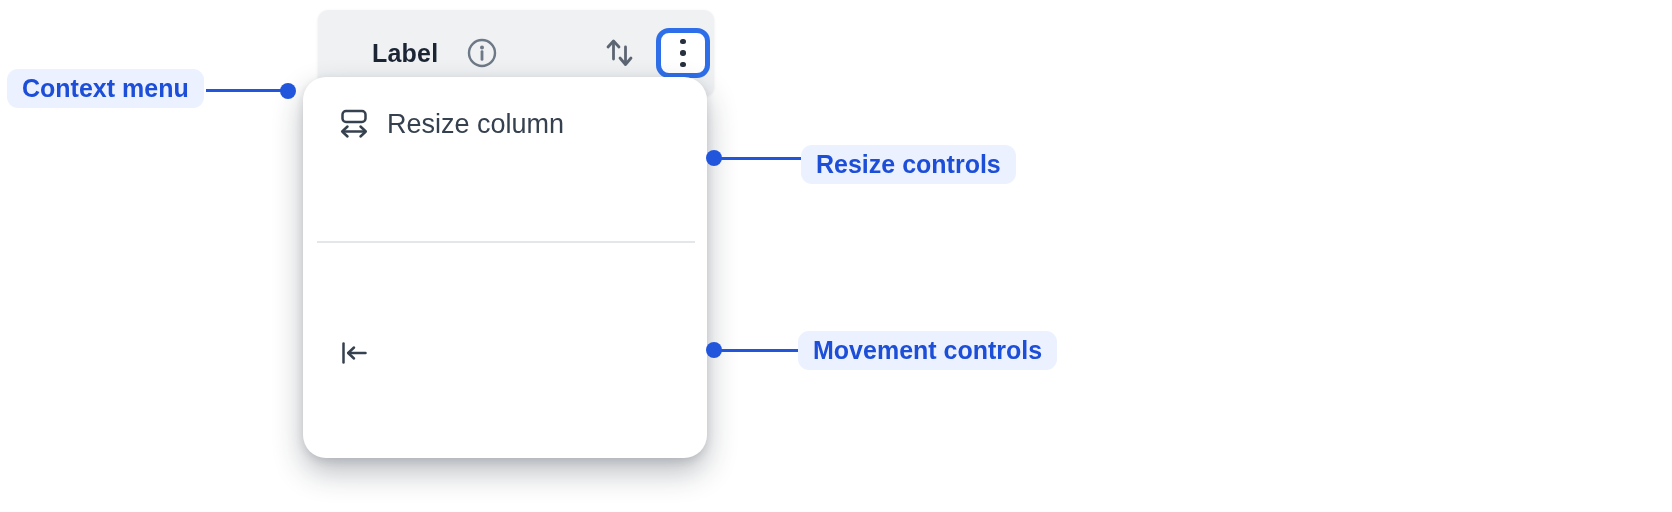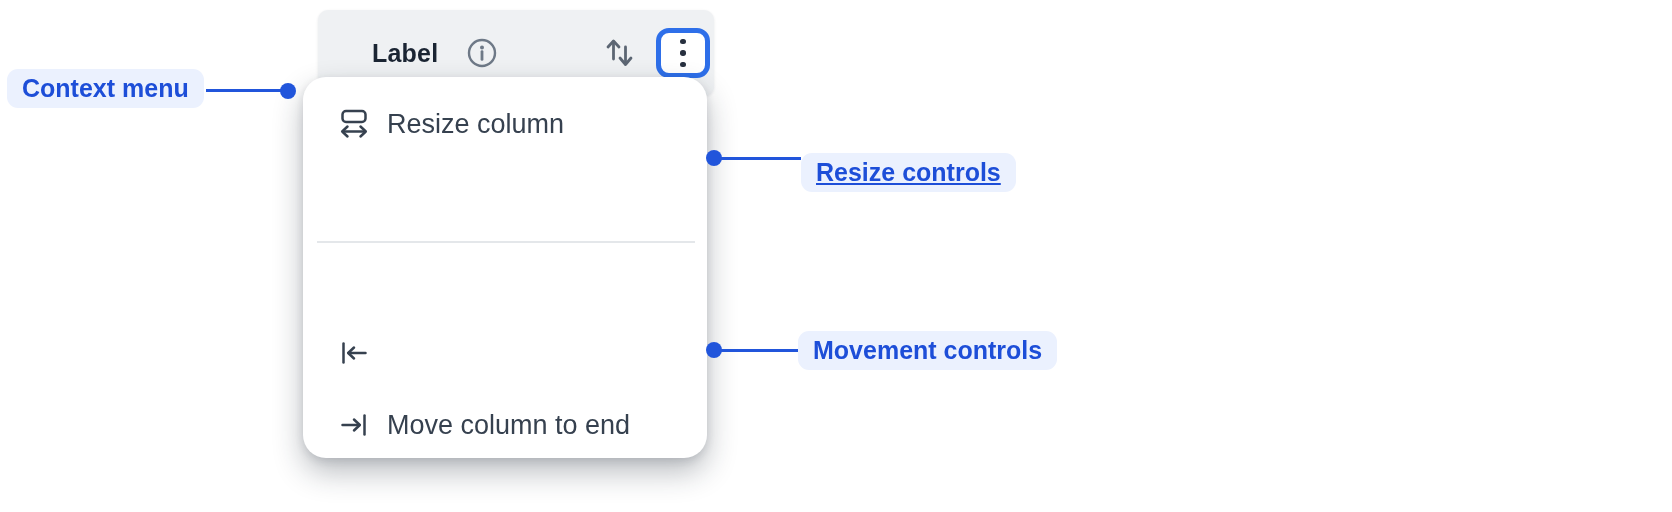--- a/index.html
+++ b/index.html
@@ -173,42 +173,32 @@
   <div class="menu-item" style="top:252px">
     <svg class="mi-icon" viewBox="0 0 30 32">
       <g fill="none" stroke="currentColor" stroke-width="2.5" stroke-linecap="round" stroke-linejoin="round">
         <line x1="4.5" y1="6.5" x2="4.5" y2="25.5"></line>
         <line x1="9.5" y1="16" x2="26.5" y2="16"></line>
         <polyline points="15,10.5 9.2,16 15,21.5"></polyline>
       </g>
     </svg>
   </div>
 
-  <div class="menu-item" style="top:324px">
-    <svg class="mi-icon" viewBox="0 0 30 32">
-      <g fill="none" stroke="currentColor" stroke-width="2.5" stroke-linecap="round" stroke-linejoin="round">
-        <line x1="25.5" y1="6.5" x2="25.5" y2="25.5"></line>
-        <line x1="3.5" y1="16" x2="20.5" y2="16"></line>
-        <polyline points="15,10.5 20.8,16 15,21.5"></polyline>
-      </g>
-    </svg>
-    <span class="mi-label">Move column to end</span>
-  </div>
 
 </div>
 
 <div class="annotation">
   <div class="ann-pill" style="left:7px; top:69px;">Context menu</div>
   <div class="ann-line" style="left:206px; top:89px; width:82px;"></div>
   <div class="ann-dot" style="left:280px; top:83px;"></div>
 </div>
 
 <div class="annotation">
   <div class="ann-dot" style="left:706px; top:150px;"></div>
   <div class="ann-line" style="left:714px; top:157px; width:87px;"></div>
-  <div class="ann-pill" style="left:801px; top:153px;text-decoration:underline;">Resize controls</div>
+  <div class="ann-pill" style="left:801px; top:145px;">Resize controls</div>
 </div>
 
 <div class="annotation">
   <div class="ann-dot" style="left:706px; top:342px;"></div>
   <div class="ann-line" style="left:714px; top:349px; width:84px;"></div>
   <div class="ann-pill" style="left:798px; top:331px;">Movement controls</div>
 </div>
 
 </body></html>

